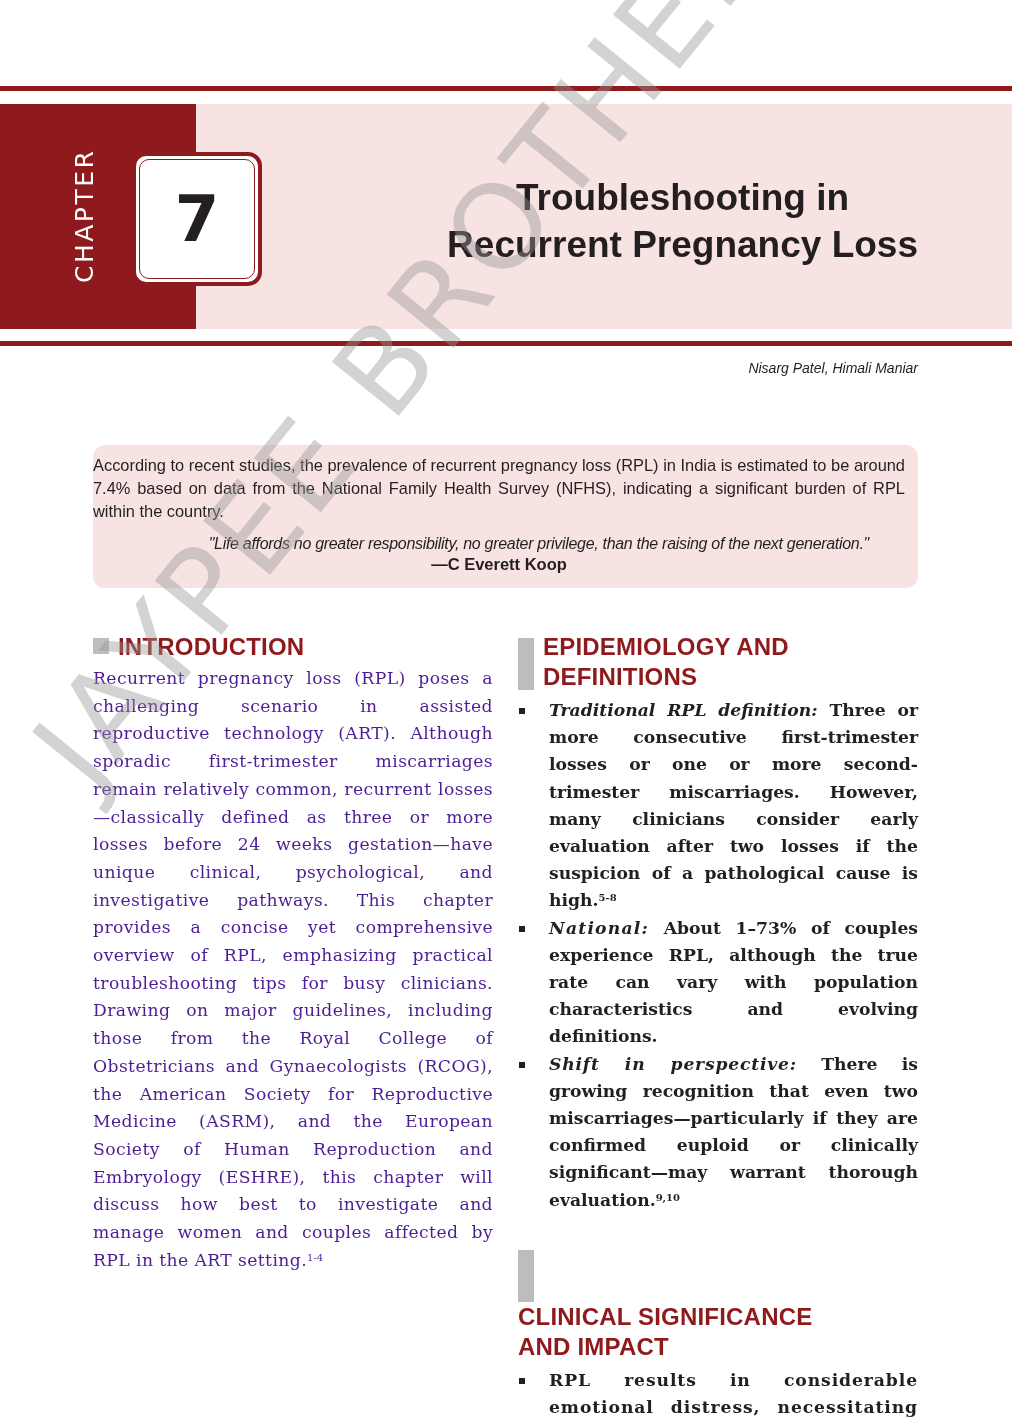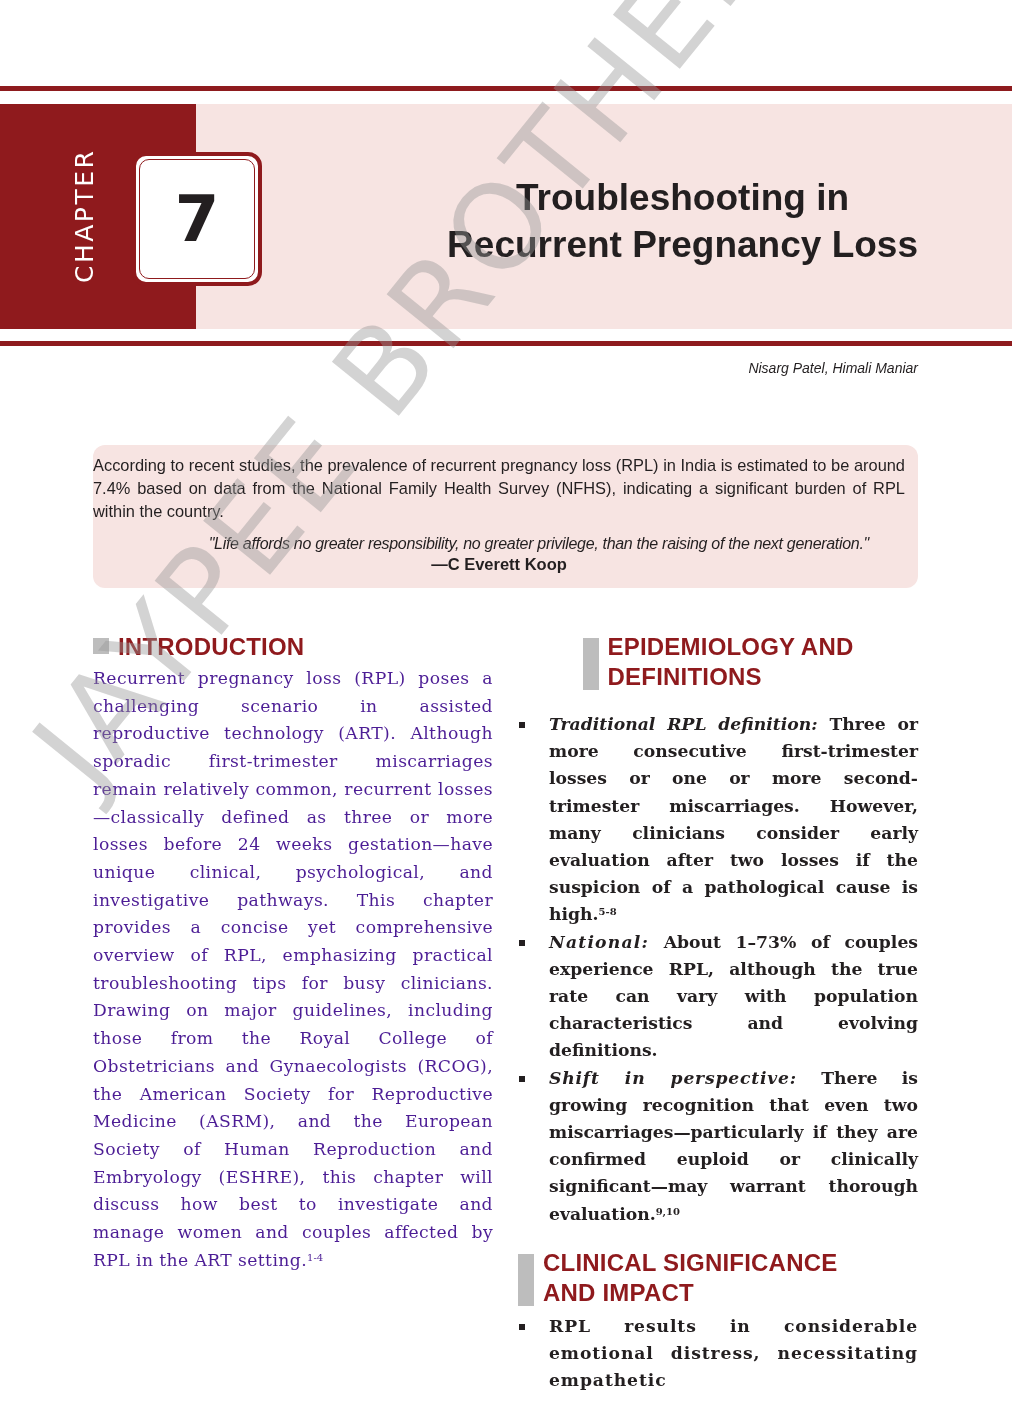--- a/index.html
+++ b/index.html
@@ -102,21 +102,21 @@
 
 <div class="col col-left">
   <div class="section-heading" style="margin-bottom:3px;">
     <span class="heading-marker" style="width:16px;height:16px;margin-top:6px;margin-right:9px;"></span>
     <span class="heading-text">INTRODUCTION</span>
   </div>
   <p class="body-para"><span>Recurrent pregnancy loss (RPL) poses a challenging scenario in assisted reproductive technology (ART). Although sporadic first-trimester miscarriages remain relatively common, recurrent losses—classically defined as three or more losses before 24 weeks gestation—have unique clinical, psychological, and investigative pathways. This chapter provides a concise yet comprehensive overview of RPL, emphasizing practical troubleshooting tips for busy clinicians. Drawing on major guidelines, including those from the Royal College of Obstetricians and Gynaecologists (RCOG), the American Society for Reproductive Medicine (ASRM), and the European Society of Human Reproduction and Embryology (ESHRE), this chapter will discuss how best to investigate and manage women and couples affected by RPL in the ART setting.</span><sup>1-4</sup></p>
 </div>
 
 <div class="col col-right">
-  <div class="section-heading" style="margin-bottom:19px;justify-content:center;">
+  <div class="section-heading" style="margin-bottom:5px;">
     <span class="heading-marker" style="width:16px;height:52px;margin-top:6px;margin-right:9px;"></span>
     <span class="heading-text">
       <span>EPIDEMIOLOGY AND</span><br>
       <span>DEFINITIONS</span>
     </span>
   </div>
   <ul class="bullets">
     <li>
       <span class="bullet-mark"></span>
       <em>Traditional RPL definition:</em><span> Three or more consecutive first-trimester losses or one or more second-trimester miscarriages. However, many clinicians consider early evaluation after two losses if the suspicion of a pathological cause is high.</span><sup>5-8</sup>
@@ -124,21 +124,21 @@
     <li>
       <span class="bullet-mark"></span>
       <em style="letter-spacing:1.2px;">National:</em><span> About 1–73% of couples experience RPL, although the true rate can vary with population characteristics and evolving definitions.</span>
     </li>
     <li>
       <span class="bullet-mark"></span>
       <em style="letter-spacing:0.8px;">Shift in perspective:</em><span> There is growing recognition that even two miscarriages—particularly if they are confirmed euploid or clinically significant—may warrant thorough evaluation.</span><sup>9,10</sup>
     </li>
   </ul>
 
-  <div class="section-heading" style="margin-top:20px;margin-bottom:5px;">
+  <div class="section-heading" style="margin-top:30px;margin-bottom:5px;flex-direction:column;">
     <span class="heading-marker" style="width:16px;height:52px;margin-top:6px;margin-right:9px;"></span>
     <span class="heading-text">
       <span>CLINICAL SIGNIFICANCE</span><br>
       <span>AND IMPACT</span>
     </span>
   </div>
   <ul class="bullets">
     <li style="letter-spacing:0.9px;">
       <span class="bullet-mark"></span>
       <span>RPL results in considerable emotional distress, necessitating empathetic</span>

